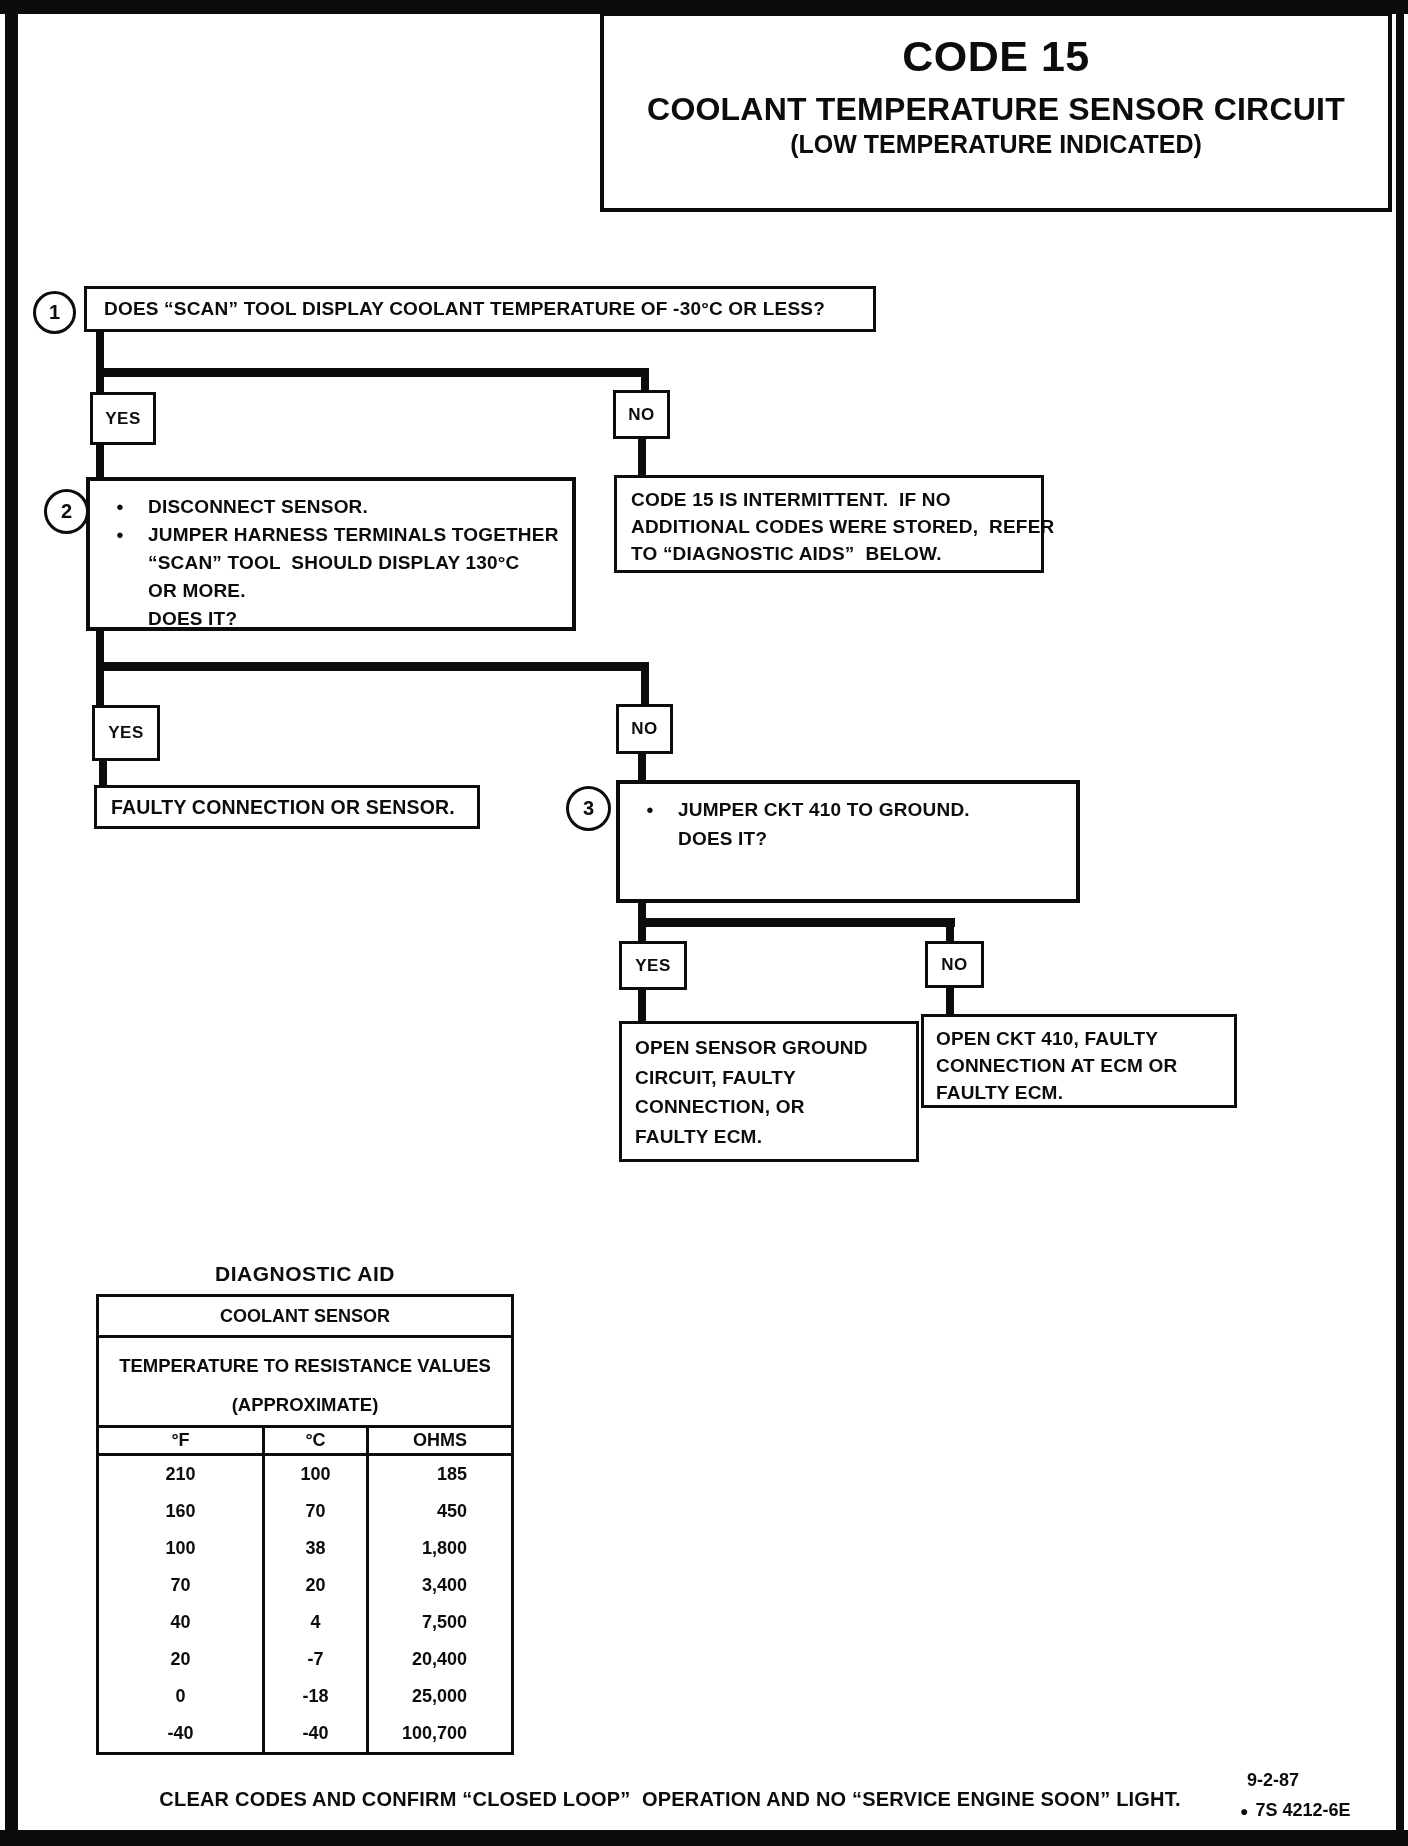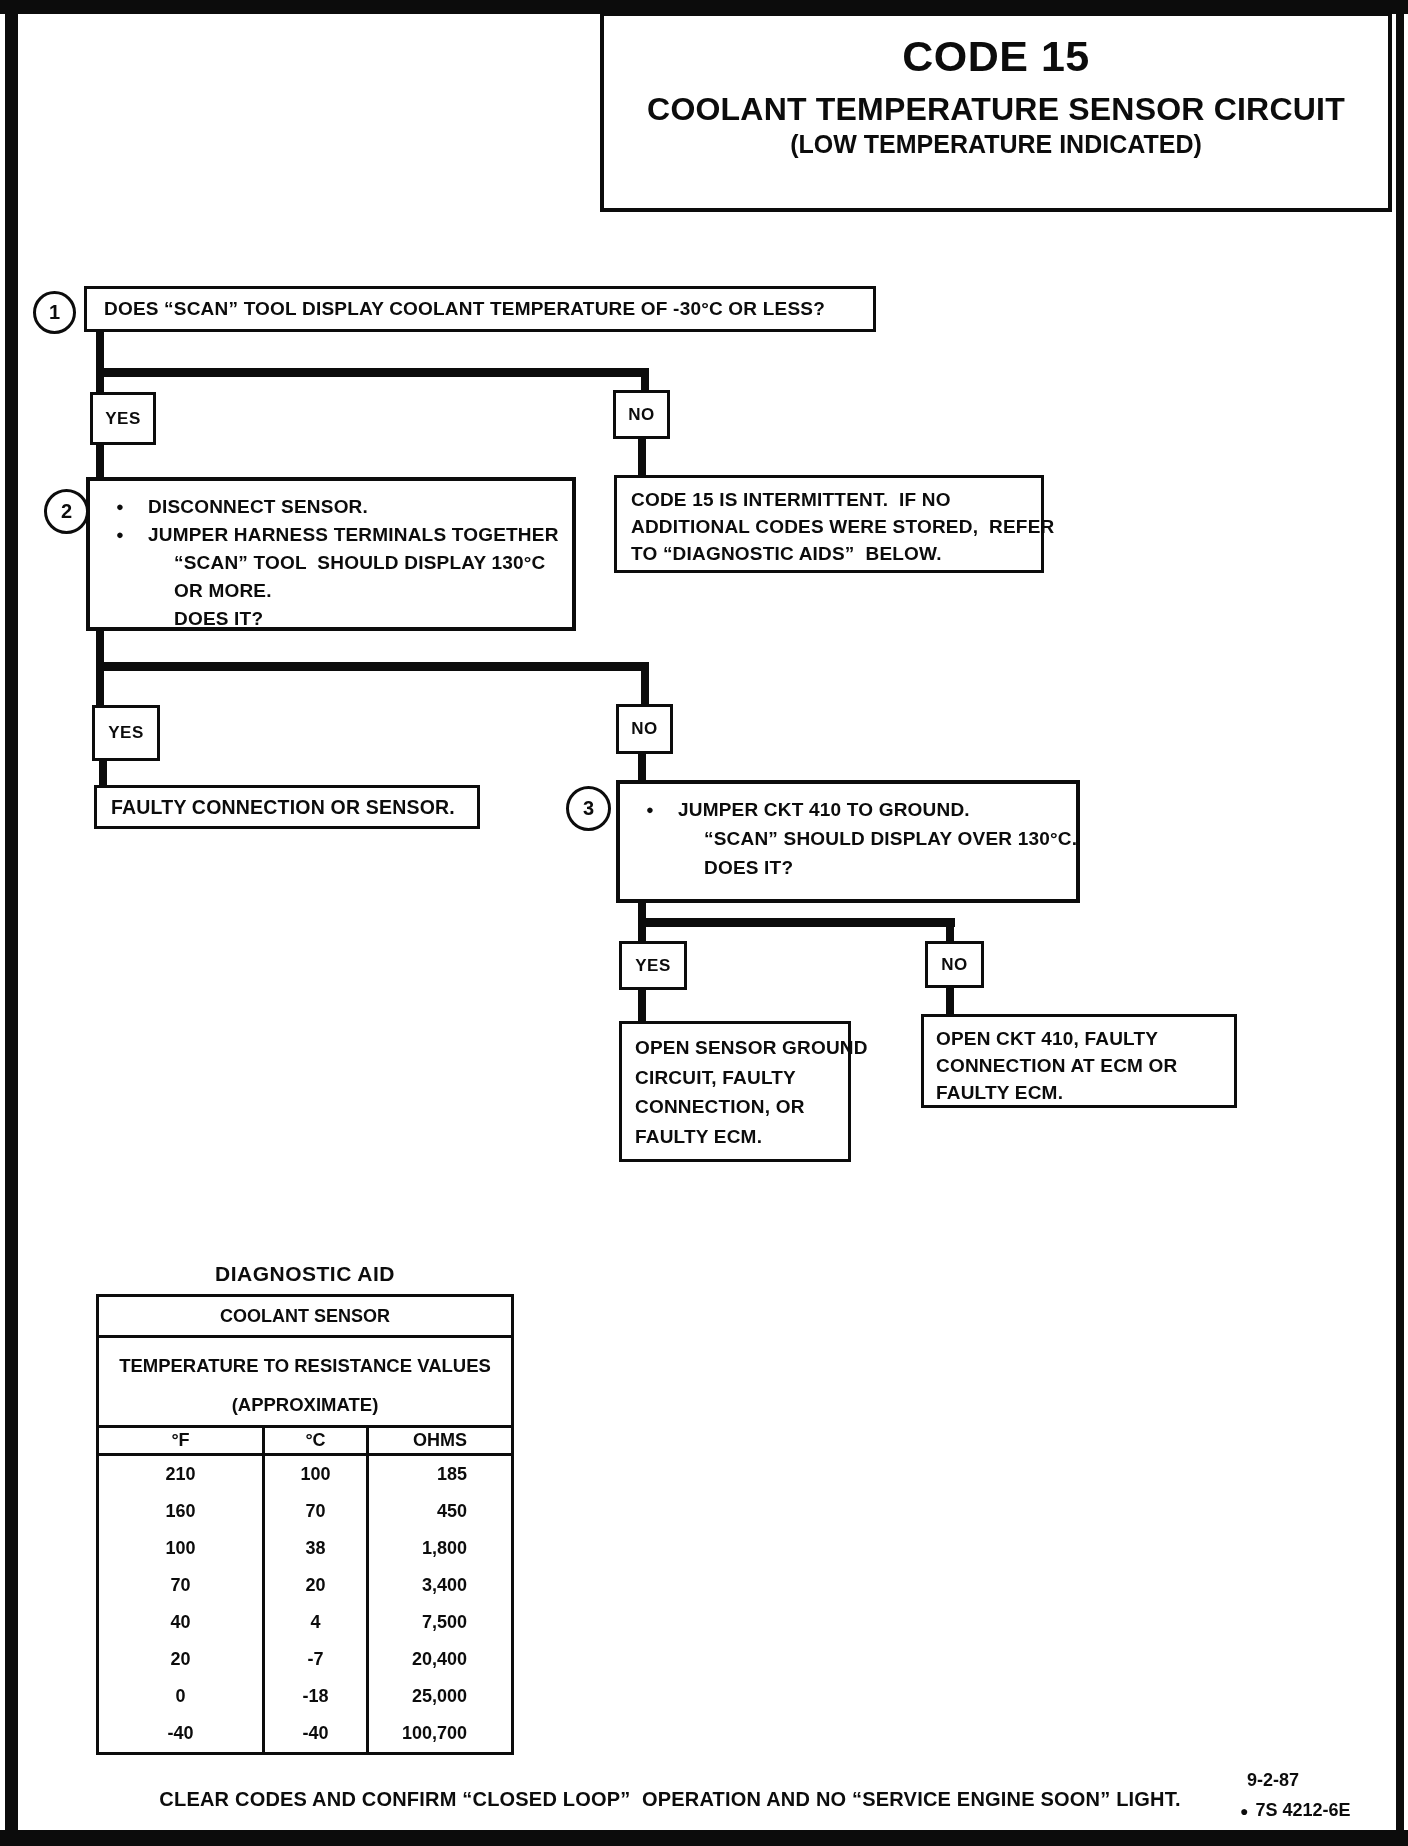--- a/index.html
+++ b/index.html
@@ -19,21 +19,21 @@
   }
   .yn{
     display:flex;align-items:center;justify-content:center;
     font-size:17px;letter-spacing:0.5px;
   }
   .qline{display:flex;align-items:center;height:100%;padding-left:17px;font-size:19px;letter-spacing:0.2px;}
   .pre{white-space:pre;}
   .btext{font-size:19px;letter-spacing:0.2px;}
   .bul-row{display:flex;padding-left:26px;line-height:28px;}
   .bul{width:32px;font-size:13px;}
-  .cont{padding-left:84px;line-height:28px;}
+  .cont{padding-left:58px;line-height:28px;}
   .title-box{
     position:absolute;left:600px;top:12px;width:792px;height:200px;
     border:4px solid #0c0c0c;box-sizing:border-box;text-align:center;background:#fff;
   }
   .t1{font-size:43px;margin-top:16px;letter-spacing:0.5px;}
   .t2{font-size:32px;margin-top:10px;letter-spacing:0.2px;}
   .t3{font-size:25px;margin-top:2px;}
   .t4{font-size:29px;margin-top:2px;}
   
   .da-title{position:absolute;left:96px;top:1262px;width:418px;text-align:center;font-size:21px;letter-spacing:0.5px;}
@@ -130,39 +130,38 @@
   </div>
 
   <div class="circle" style="left:566px;top:786px;width:45px;height:45px;">
     <span>3</span>
   </div>
   <div class="box thick" style="left:616px;top:780px;width:464px;height:123px;padding-top:11px;">
     <div class="bul-row btext" style="line-height:29px;">
       <span class="bul">●</span>
       <span class="pre">JUMPER CKT 410 TO GROUND.</span>
     </div>
-    <div class="cont btext pre" style="line-height:29px;">“SCAN” SHOULD DISPLAY OVER 130°C.</div>
     <div class="cont btext pre" style="line-height:29px;">DOES IT?</div>
   </div>
 
   <div class="vline" style="left:638px;top:901px;width:8px;height:42px;"></div>
   <div class="hline" style="left:638px;top:918px;width:317px;height:9px;"></div>
   <div class="vline" style="left:946px;top:918px;width:8px;height:25px;"></div>
 
   <div class="box yn" style="left:619px;top:941px;width:68px;height:49px;">
     <span>YES</span>
   </div>
   <div class="box yn" style="left:925px;top:941px;width:59px;height:47px;">
     <span>NO</span>
   </div>
 
   <div class="vline" style="left:638px;top:988px;width:8px;height:35px;"></div>
   <div class="vline" style="left:946px;top:986px;width:8px;height:29px;"></div>
 
-  <div class="box" style="left:619px;top:1021px;width:232px;height:141px;padding:9px 0 0 13px;">
+  <div class="box" style="left:619px;top:1021px;width:300px;height:141px;padding:9px 0 0 13px;">
     <div class="btext pre" style="line-height:29.5px;">OPEN SENSOR GROUND</div>
     <div class="btext pre" style="line-height:29.5px;">CIRCUIT, FAULTY</div>
     <div class="btext pre" style="line-height:29.5px;">CONNECTION, OR</div>
     <div class="btext pre" style="line-height:29.5px;">FAULTY ECM.</div>
   </div>
   <div class="box" style="left:921px;top:1014px;width:316px;height:94px;padding:8px 0 0 12px;">
     <div class="btext pre" style="line-height:27px;">OPEN CKT 410, FAULTY</div>
     <div class="btext pre" style="line-height:27px;">CONNECTION AT ECM OR</div>
     <div class="btext pre" style="line-height:27px;">FAULTY ECM.</div>
   </div>

